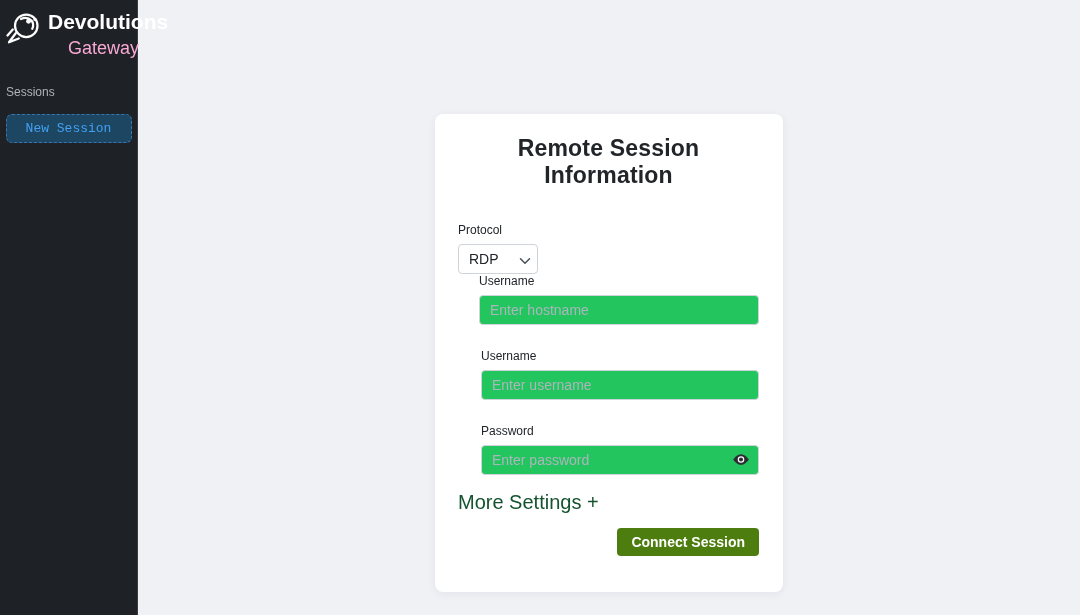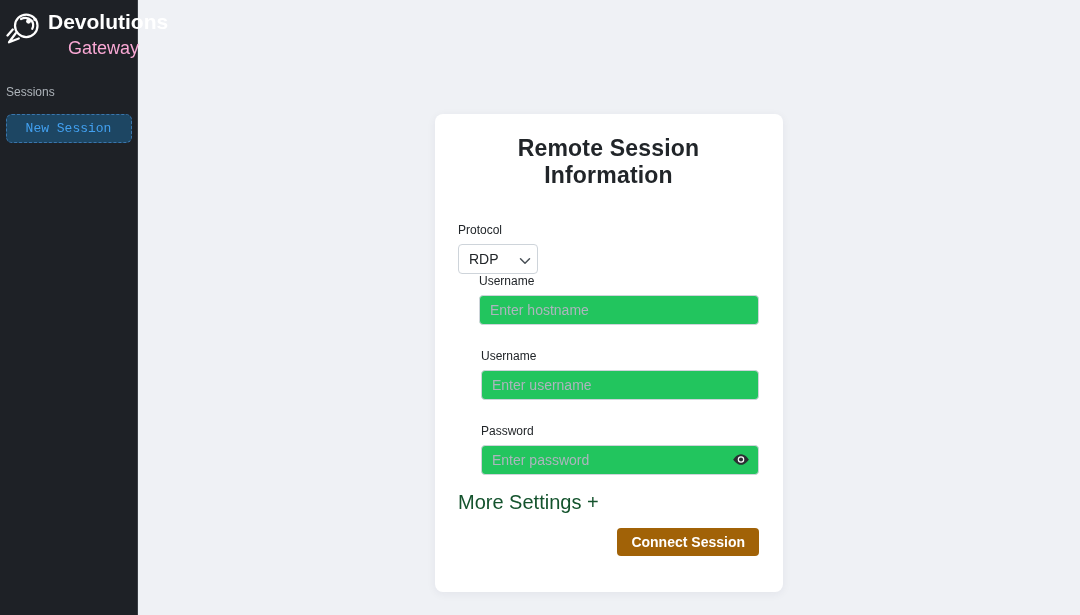--- a/index.html
+++ b/index.html
@@ -69,21 +69,21 @@
     position:absolute; right:8px; top:6px; width:20px; height:18px;
     background:none; border:none; padding:0; cursor:pointer;
   }
 
   .more-settings {
     display:inline-block; margin-top:16px; font-size:20px; color:#14532d;
     text-decoration:none; cursor:pointer;
   }
   .btn-row { display:flex; justify-content:flex-end; margin-top:14px; }
   .connect-btn {
-    height:28px; padding:0 14px; background:#a16207; color:#ffffff;
+    height:28px; padding:0 14px; background:#4d7c0f; color:#ffffff;
     border:none; border-radius:4px; font-size:14px; font-weight:600;
     font-family:"Liberation Sans", sans-serif; cursor:default;
   }
 </style>
 </head>
 <body>
 
 <div class="app">
 
   <div class="sidebar">

